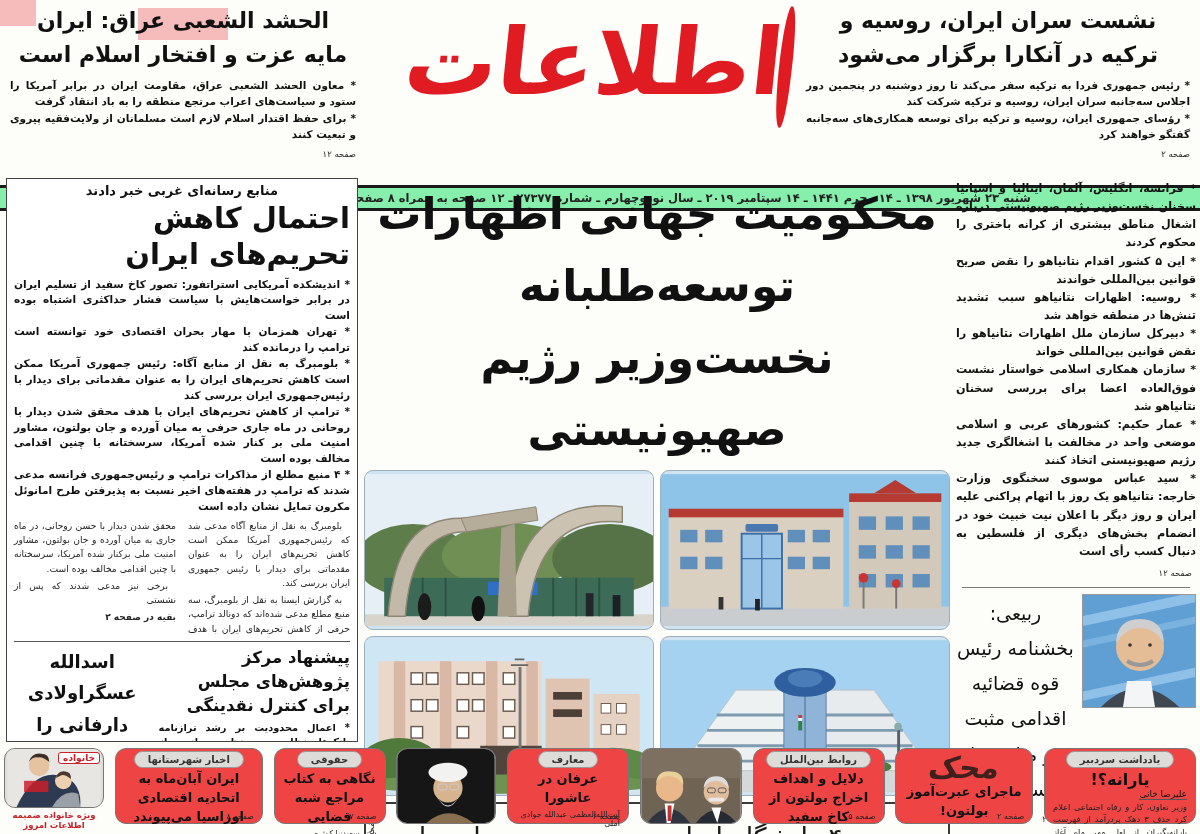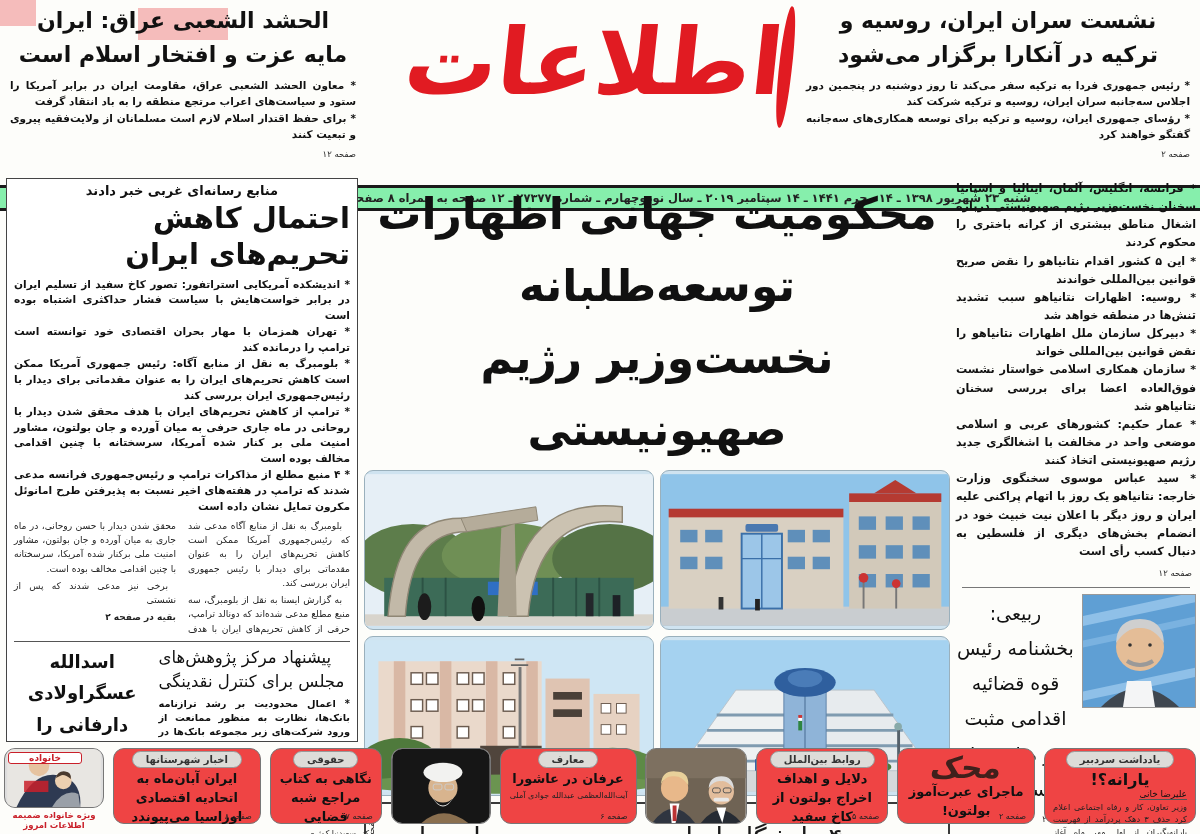--- a/index.html
+++ b/index.html
@@ -30,21 +30,21 @@
   .kicker{font-size:13px;font-weight:bold;text-align:center;margin:1px 0 2px;}
   .sanc-head{font-size:29px;font-weight:bold;text-align:right;margin:0 0 4px;line-height:1.25;}
   .sanc-bullets{list-style:none;margin:0;padding:0;font-size:10.6px;font-weight:bold;line-height:1.5;text-align:justify;}
   .sanc-bullets li::before{content:"* ";}
   .body-cols{columns:2;column-gap:12px;font-size:9.2px;line-height:1.55;text-align:justify;margin-top:4px;color:#222;}
   .body-cols p{margin:0 0 3px;text-indent:8px;}
   .continued{font-size:9px;font-weight:bold;}
   .left-col hr{border:none;border-top:1px solid #555;margin:5px 0 4px;}
   .sub-row{display:flex;gap:8px;}
   .sub-majlis{flex:0 0 57%;}
-  .majlis-head{font-size:16.5px;font-weight:normal;text-align:left;line-height:1.45;margin:0 0 3px;}
+  .majlis-head{font-size:16.5px;font-weight:bold;text-align:right;line-height:1.45;margin:0 0 3px;}
   .majlis-bullets{list-style:none;margin:0;padding:0;font-size:9.8px;font-weight:bold;line-height:1.45;text-align:justify;}
   .majlis-bullets li::before{content:"* ";}
   .sub-obit{flex:1;text-align:center;}
   .obit-head{font-size:18px;line-height:1.75;margin:0 0 4px;font-family:"DejaVu Sans",sans-serif;}
   
   .center-col{position:absolute;top:178px;left:364px;width:586px;height:564px;}
   .lead-h{font-size:44px;font-weight:bold;text-align:center;line-height:72px;margin:0;}
   .photo-grid{display:grid;grid-template-columns:1fr 1fr;gap:6px;margin-top:4px;}
   .photo-grid figure{margin:0;height:158px;border:1px solid #9ab0bc;border-radius:9px;overflow:hidden;background:#cfe3f0;}
   .photo-grid svg,.pbox svg,.obit-photo svg,.rabiei-photo svg{display:block;width:100%;height:100%;}
@@ -63,22 +63,22 @@
   .bottom-strip{position:absolute;top:748px;left:4px;right:4px;height:82px;display:flex;gap:5px;justify-content:space-between;}
   .bbox{border:1px solid #777;border-radius:11px;box-sizing:border-box;position:relative;padding:3px 6px 2px;background:#ef4444;height:76px;}
   .btab{display:block;width:max-content;margin:-1px auto 2px;padding:0 13px;background:#dddcd8;border:1px solid #999;
     border-radius:9px;font-size:10px;font-weight:bold;line-height:15px;color:#333;}
   .bhead{font-size:13px;font-weight:bold;text-align:center;line-height:1.45;margin:0;}
   .bby{font-size:8px;text-align:right;margin:2px 2px 0;color:#222;}
   .bref{font-size:8px;color:#222;position:absolute;bottom:2px;right:8px;}
   .pbox{border:1px solid #777;border-radius:11px;overflow:hidden;height:76px;box-sizing:border-box;background:#ddd;}
   .cell-family{display:flex;flex-direction:column;}
   .family-photo{position:relative;height:62px;}
-  .family-label{position:absolute;top:3px;right:21px;background:#fff;color:#c9202a;font-size:9px;font-weight:bold;
-    padding:0 20px;border-radius:3px;border:1px solid #c9202a;}
+  .family-label{position:absolute;top:3px;right:3px;background:#fff;color:#c9202a;font-size:9px;font-weight:bold;
+    padding:0 4px;border-radius:3px;border:1px solid #c9202a;}
   .family-caption{font-size:8.5px;font-weight:bold;color:#c9202a;text-align:center;margin-top:2px;}
   .mahak-logo{font-size:30px;font-weight:bold;color:#40201c;text-align:center;line-height:30px;transform:skewX(-8deg);margin-top:1px;}
   .editor-head{font-size:16px;font-weight:bold;text-align:center;margin:0;}
   .editor-by{font-size:9px;border-bottom:1px solid #555;width:max-content;margin:0 2px 1px;}
   .editor-body{font-size:8.3px;line-height:1.5;text-align:justify;margin:0 2px;color:#222;}
 </style>
 </head>
 <body>
 
 <div id="paper">
@@ -371,21 +371,21 @@
         <path d="M56,76 Q76,50 98,76 Z" fill="#262b33"></path>
         <polygon points="72,60 82,60 78,76" fill="#fff"></polygon>
         <circle cx="77" cy="44" r="13" fill="#e2bd9c"></circle>
         <path d="M64,40 Q65,28 77,28 Q89,28 90,41 Q83,32 77,33 Q70,32 64,40 Z" fill="#dcdcdc"></path>
         <rect x="69" y="50" width="16" height="4" rx="2" fill="#e8e8e8"></rect>
         <rect x="68" y="40" width="8" height="5" rx="2" fill="none" stroke="#555"></rect>
           <rect x="79" y="40" width="8" height="5" rx="2" fill="none" stroke="#555"></rect>
       </svg>
     </div>
 
-    <div class="bbox" style="width:137px;">
+    <div class="bbox" style="width:122px;">
       <span class="btab">معارف</span>
       <h4 class="bhead">عرفان در عاشورا</h4>
       <div class="bby">آیت‌الله‌العظمی عبدالله جوادی آملی</div>
       <span class="bref">صفحه ۶</span>
     </div>
 
     <div class="pbox" style="width:100px;">
       <svg viewBox="0 0 100 76">
         <rect width="100" height="76" fill="#161616"></rect>
         <path d="M30,76 Q52,56 78,76 Z" fill="#8a6f4f"></path>

